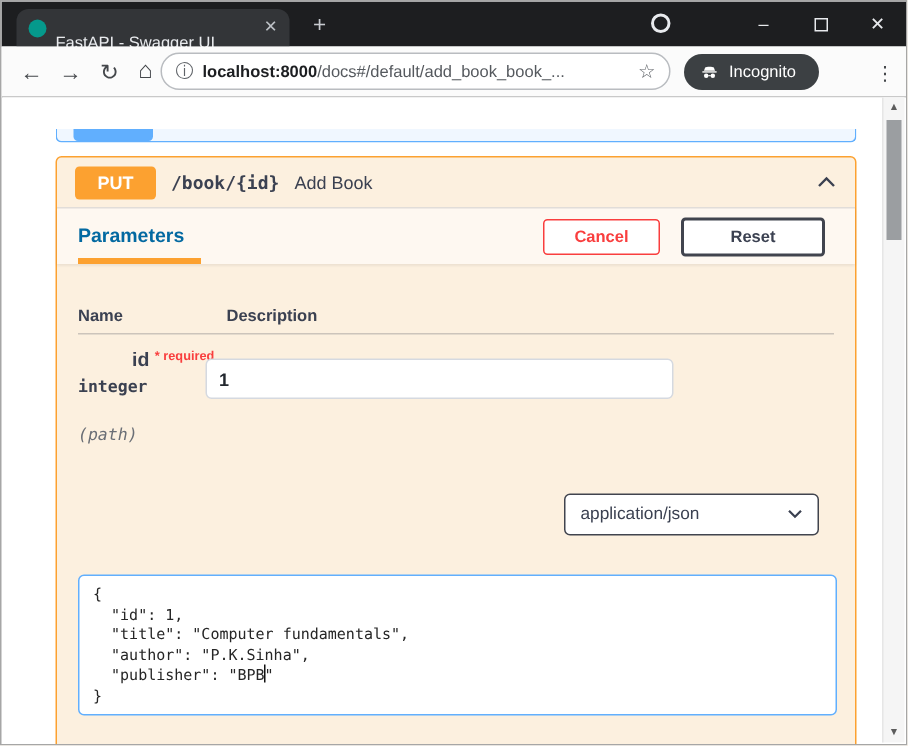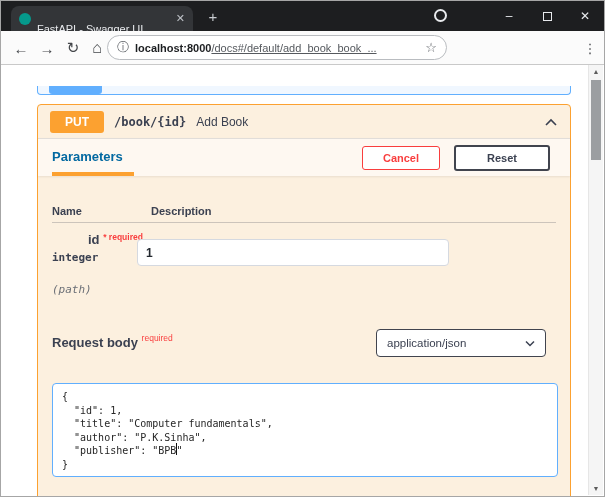--- a/index.html
+++ b/index.html
@@ -35,21 +35,21 @@
   .ni-back { left: 8px; }
   .ni-forward { left: 34px; }
   .ni-reload { left: 60px; }
   .ni-home { left: 84px; font-size: 16px; }
   .addressbar { position: absolute; left: 106px; top: 4px; width: 340px; height: 25px;
                 background: #fff; border: 1px solid #b9bcc0; border-radius: 13px; display: flex;
                 align-items: center; gap: 6px; padding: 0 9px; }
   .info-icon { color: #5f6368; font-size: 12px; }
   .url { font-size: 11px; white-space: nowrap; overflow: hidden; }
   .url-host { color: #1c1e21; font-weight: bold; }
-  .url-path { color: #55595e; text-decoration: underline; }
+  .url-path { color: #55595e; }
   .star-icon { margin-left: auto; color: #5f6368; font-size: 13px; }
   .incog { position: absolute; left: 455px; top: 5px; height: 24px; min-width: 90px; background: #3c4043;
            border-radius: 12px; display: flex; align-items: center; gap: 6px; padding: 0 10px; }
   .incog-label { color: #fff; font-size: 11px; }
   .menu-dots { position: absolute; right: 4px; top: 0; height: 34px; width: 20px; display: flex;
                align-items: center; justify-content: center; color: #44474b; font-size: 13px; letter-spacing: 0; }
 
   
   .content { position: absolute; top: 64px; left: 1px; right: 1px; bottom: 1px; background: #fff; }
 
@@ -141,20 +141,30 @@
   <div class="toolbar">
     <div class="nav-icon ni-back">←</div>
     <div class="nav-icon ni-forward">→</div>
     <div class="nav-icon ni-reload">↻</div>
     <div class="nav-icon ni-home">⌂</div>
     <div class="addressbar">
       <span class="info-icon">ⓘ</span>
       <span class="url"><span class="url-host">localhost:8000</span><span class="url-path">/docs#/default/add_book_book_...</span></span>
       <span class="star-icon">☆</span>
     </div>
+    <div class="incog">
+      <svg width="14" height="12" viewBox="0 0 24 24">
+        <path fill="#ffffff" d="M12 5c-2.8 0-4.8.5-5.8 1L4.6 10.4h14.8L17.8 6c-1-.5-3-1-5.8-1z"></path>
+        <rect x="2.5" y="11" width="19" height="1.8" fill="#ffffff"></rect>
+        <circle cx="7.6" cy="17" r="3" fill="#ffffff"></circle>
+        <circle cx="16.4" cy="17" r="3" fill="#ffffff"></circle>
+        <rect x="10.4" y="16.2" width="3.2" height="1.4" fill="#ffffff"></rect>
+      </svg>
+      <span class="incog-label">Incognito</span>
+    </div>
     <div class="menu-dots">⋮</div>
   </div>
 
   <div class="content">
 
     <div class="prevblock">
       <div class="prevbadge"></div>
     </div>
 
     <div class="opblock">
@@ -179,21 +189,20 @@
 
       <span class="th th-name">Name</span>
       <span class="th th-desc">Description</span>
       <div class="tbl-divider"></div>
 
       <div class="pname"><span>id</span> <span class="preq">* required</span></div>
       <div class="ptype">integer</div>
       <div class="ploc">(path)</div>
       <input class="pinput" type="text" value="1" style="">
 
-      <div class="rb-label"><span>Request body</span> <span class="rb-req">required</span></div>
 
       <div class="ct-select">
         <span>application/json</span>
         <span class="ct-chevron">
           <svg width="10" height="7" viewBox="0 0 10 7">
               <path d="M1 1.5 L5 5.5 L9 1.5" fill="none" stroke="#3b4151" stroke-width="1.5"></path>
             </svg>
         </span>
       </div>
 

